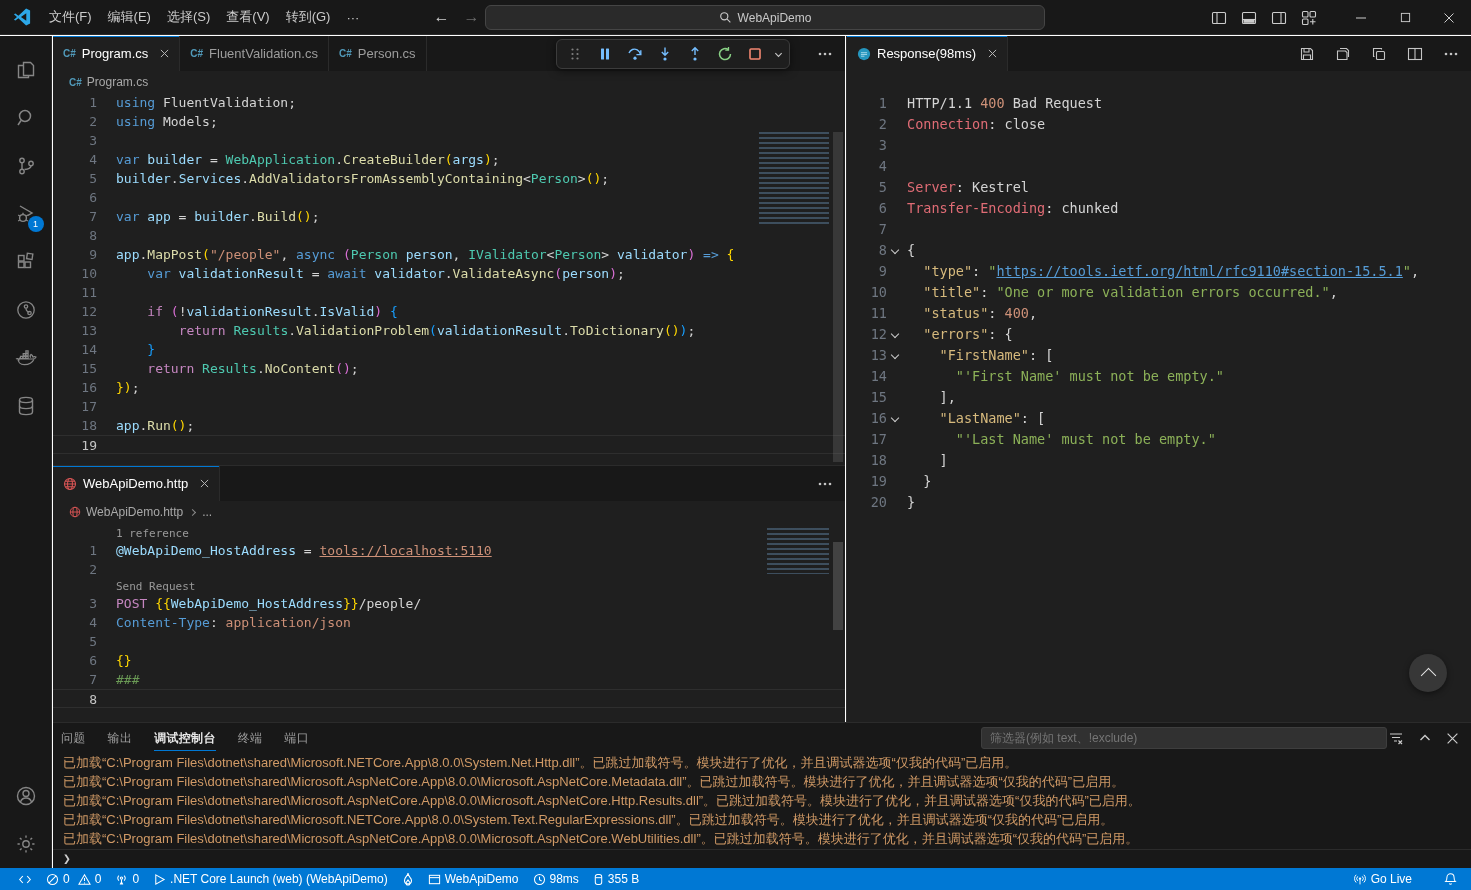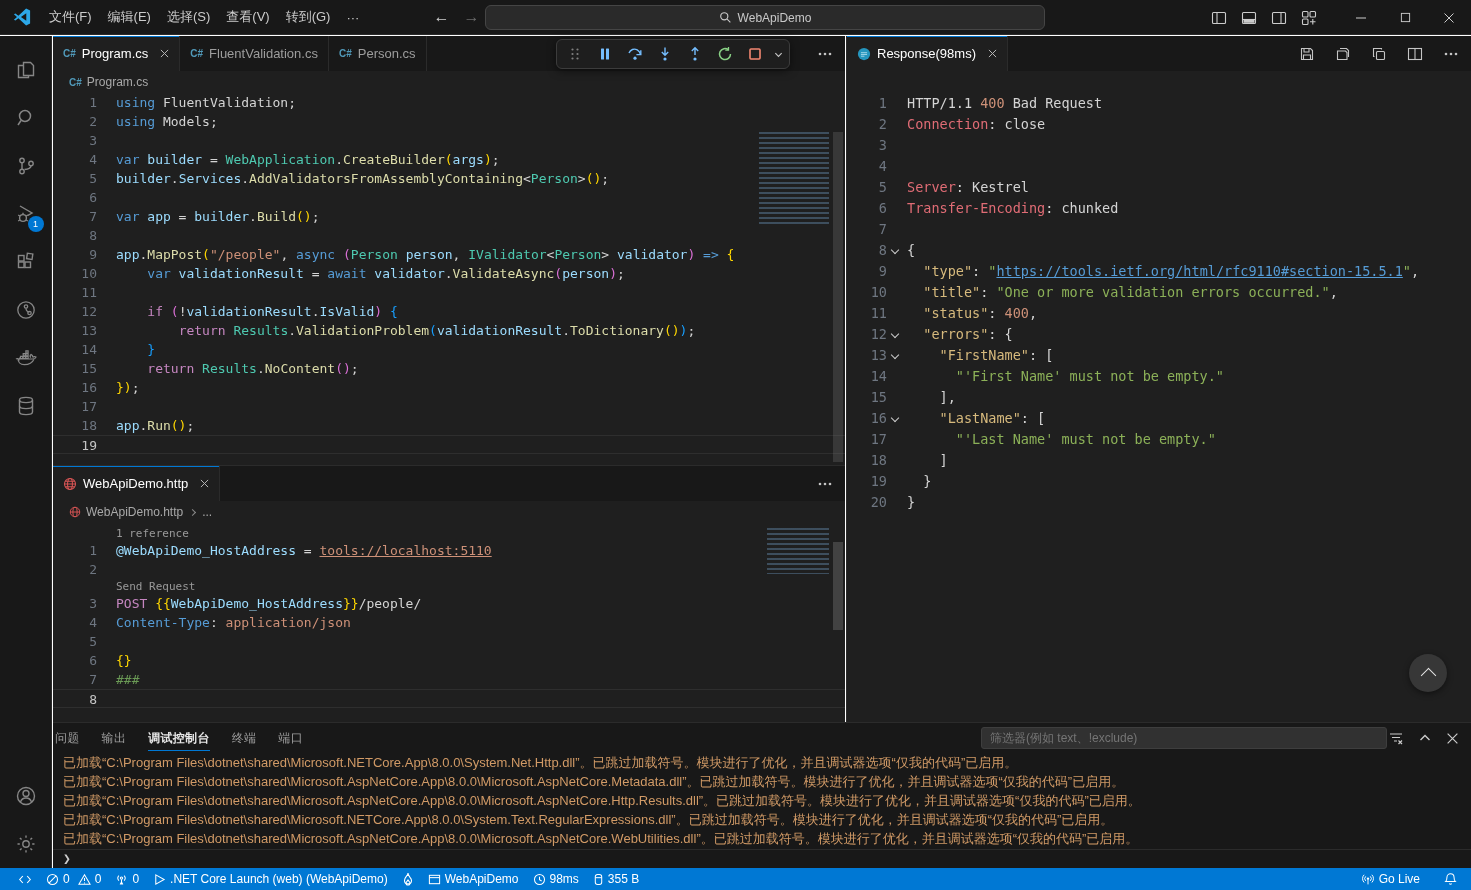--- a/index.html
+++ b/index.html
@@ -77,21 +77,21 @@
     background:#1e1e1e; border:1px solid #3c3c3c; border-radius:6px; padding:0 4px; gap:2px;
     box-shadow:0 2px 8px rgba(0,0,0,.5); z-index:30;}
   .dbg-btn{width:28px; height:26px; display:flex; align-items:center; justify-content:center;}
   .dbg-chev{width:14px; height:26px; display:flex; align-items:center; justify-content:center; color:#c5c5c5;}
   
   .scrolltop{position:absolute; left:562px; top:618px; width:38px; height:38px; border-radius:50%;
     background:#373737; box-shadow:0 2px 6px rgba(0,0,0,.45); display:flex; align-items:center; justify-content:center;}
   .scrolltop::after{content:""; width:10px; height:10px; border-left:1.6px solid #e6e6e6; border-top:1.6px solid #e6e6e6; transform:rotate(45deg); margin-top:5px;}
   
   .panel{position:absolute; left:53px; top:722px; right:0; height:146px; background:#181818; border-top:1px solid #2b2b2b;}
-  .panel-header{height:30px; display:flex; align-items:center; padding-left:2px; position:relative;}
+  .panel-header{height:30px; display:flex; align-items:center; padding-left:8px; position:relative;}
   .panel-tab{font-size:12px; color:#9d9d9d; margin-right:22px; height:30px; display:flex; align-items:center; position:relative; letter-spacing:.3px;}
   .panel-tab.active{color:#e7e7e7; font-weight:bold;}
   .panel-tab.active::after{content:""; position:absolute; left:0; right:0; bottom:2px; height:1.5px; background:#0078d4;}
   .panel-filter{position:absolute; right:84px; top:4px; width:406px; height:22px; background:#313131;
     border:1px solid #3e3e3e; border-radius:3px; color:#8a8a8a; font-size:12px; padding:0 8px;
     font-family:"Liberation Sans",sans-serif;}
   .panel-hicons{position:absolute; right:12px; top:0; height:30px; display:flex; align-items:center; gap:14px; color:#cccccc;}
   .console{height:96px; overflow:hidden; padding-left:10px; font-family:Liberation Sans, sans-serif; font-size:13px; line-height:19px;}
   .console-line{color:#d19a66; white-space:pre; height:19px;}
   .console-prompt{height:19px; border-top:1px solid #2b2b2b; color:#cccccc; font-family:"DejaVu Sans Mono",monospace;
@@ -556,21 +556,21 @@
       </span>
       <span class="sb-item">
         <svg width="11" height="13" viewBox="0 0 12 14" fill="none" stroke="#fff" stroke-width="1.1">
             <rect x="2.5" y="1.5" width="7" height="11" rx="2.5"></rect>
             <path d="M2.5 5h7"></path>
           </svg>
         <span>355 B</span>
       </span>
     </div>
     <div class="sb-right">
-      <span class="sb-item" style="margin-right:8px;">
+      <span class="sb-item" style="margin-right:16px;">
         <svg width="14" height="13" viewBox="0 0 16 14" fill="none" stroke="#fff" stroke-width="1.1">
             <circle cx="8" cy="6" r="1.4" fill="#fff" stroke="none"></circle>
             <path d="M5.4 8.6a3.6 3.6 0 0 1 0-5.2M10.6 3.4a3.6 3.6 0 0 1 0 5.2M3.6 10.4a6.2 6.2 0 0 1 0-8.8M12.4 1.6a6.2 6.2 0 0 1 0 8.8M8 7.6v5"></path>
           </svg>
         <span>Go Live</span>
       </span>
       <span class="sb-item" style="margin-right:0;">
         <svg width="13" height="14" viewBox="0 0 14 15" fill="none" stroke="#fff" stroke-width="1.1">
             <path d="M7 1.8a3.8 3.8 0 0 1 3.8 3.8c0 3 .8 3.9 1.5 4.6H1.7c.7-.7 1.5-1.6 1.5-4.6A3.8 3.8 0 0 1 7 1.8z"></path>
             <path d="M5.8 12.4a1.3 1.3 0 0 0 2.4 0"></path>

